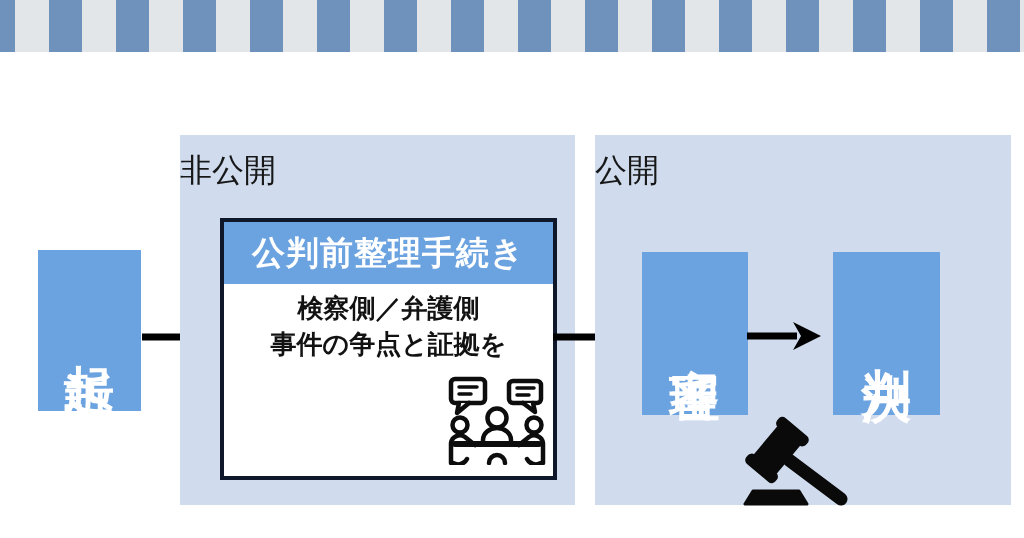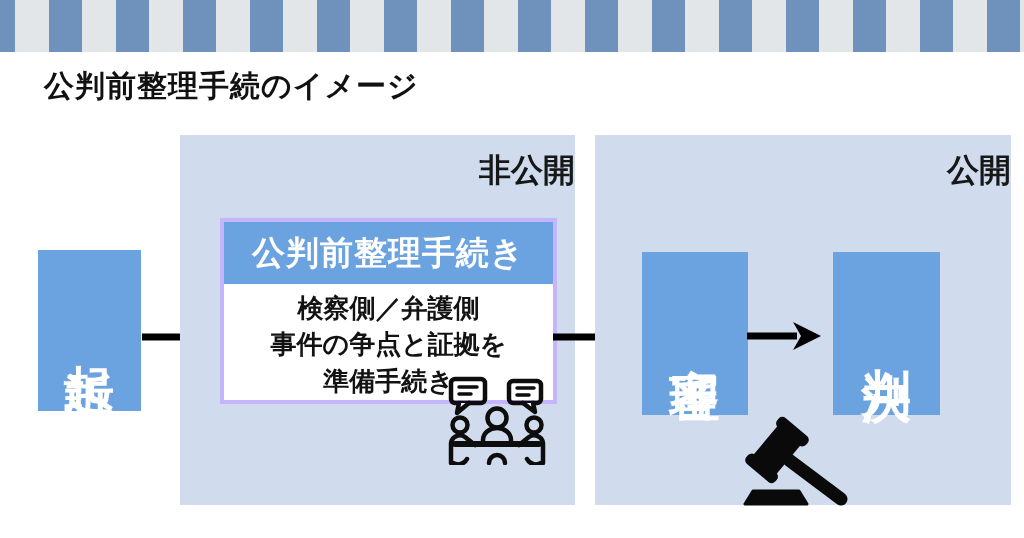--- a/index.html
+++ b/index.html
@@ -9,33 +9,33 @@
   
   .stripes{position:absolute;left:0;top:0;width:1024px;height:52px;
     background:repeating-linear-gradient(90deg,#6e92bb 0 15px,#e2e6e9 15px 49px,#6e92bb 49px 67px);}
 
   .page-title{position:absolute;left:44px;top:66px;font-size:30px;font-weight:bold;color:#111;letter-spacing:1px;}
 
   
   .panel{position:absolute;background:#d0dcee;}
   .panel-closed{left:180px;top:135px;width:395px;height:370px;}
   .panel-open{left:595px;top:135px;width:416px;height:370px;}
-  .panel-label{width:100%;text-align:right;margin-top:14px;font-size:32px;font-weight:bold;color:#171717;}
+  .panel-label{width:100%;text-align:left;margin-top:14px;font-size:32px;font-weight:normal;color:#171717;}
 
   
   .stage-box{position:absolute;background:#6ba2e0;display:flex;align-items:center;justify-content:center;}
   .stage-box .vtxt{writing-mode:vertical-rl;text-orientation:upright;color:#ffffff;
     font-size:50px;font-weight:bold;letter-spacing:6px;line-height:1;}
   .box-indictment{left:38px;top:250px;width:103px;height:161px;}
   .box-hearing{left:642px;top:252px;width:106px;height:163px;}
   .box-judgment{left:833px;top:252px;width:107px;height:163px;}
 
   
-  .card{position:absolute;left:220px;top:218px;width:337px;height:186px;
-    border:4px solid #c4b5fd;background:#ffffff;box-sizing:border-box;}
+  .card{position:absolute;left:220px;top:218px;width:337px;height:262px;
+    border:4px solid #0f172a;background:#ffffff;box-sizing:border-box;}
   .card-header{height:62px;background:#6ba2e0;display:flex;align-items:center;justify-content:center;
     color:#ffffff;font-size:33px;font-weight:bold;letter-spacing:1px;}
   .card-body{position:relative;height:192px;padding:6px 8px 0 8px;box-sizing:border-box;
     font-size:26px;font-weight:bold;color:#121212;line-height:1.4;}
   .card-line-center{text-align:center;}
   .card-line{text-align:center;}
 
   .meeting-icon{position:absolute;right:4px;bottom:2px;}
 
   
@@ -47,21 +47,20 @@
 
   .gavel-icon{position:absolute;left:733px;top:412px;}
 </style>
 </head>
 <body>
 
 <div class="canvas">
 
   <div class="stripes"></div>
 
-  <div class="page-title">公判前整理手続のイメージ</div>
 
   <div class="stage-box box-indictment">
     <span class="vtxt">起訴</span>
   </div>
 
   <div class="arrow arrow1">
     <svg width="80" height="36" viewBox="0 0 80 36">
       <line x1="2" y1="18" x2="54" y2="18" stroke="#000000" stroke-width="7"></line>
       <path d="M50,4 L78,18 L50,32 L58,18 Z" fill="#000000"></path>
     </svg>
@@ -69,21 +68,20 @@
 
   <div class="panel panel-closed">
     <div class="panel-label">非公開</div>
   </div>
 
   <div class="card">
     <div class="card-header">公判前整理手続き</div>
     <div class="card-body">
       <div class="card-line-center">検察側／弁護側</div>
       <div class="card-line">事件の争点と証拠を</div>
-      <div class="card-line">準備手続き</div>
 
       <span class="meeting-icon">
         <svg width="104" height="90" viewBox="0 0 104 90" fill="none" stroke="#0d0d0d" stroke-width="4.5" stroke-linecap="round" stroke-linejoin="round">
 
           <rect x="6" y="4" width="34" height="24" rx="4"></rect>
           <path d="M14,28 L12,38 L24,28" fill="#ffffff"></path>
           <line x1="14" y1="12" x2="32" y2="12" stroke-width="3.5"></line>
           <line x1="14" y1="19" x2="26" y2="19" stroke-width="3.5"></line>
 
           <rect x="64" y="6" width="32" height="22" rx="4"></rect>

